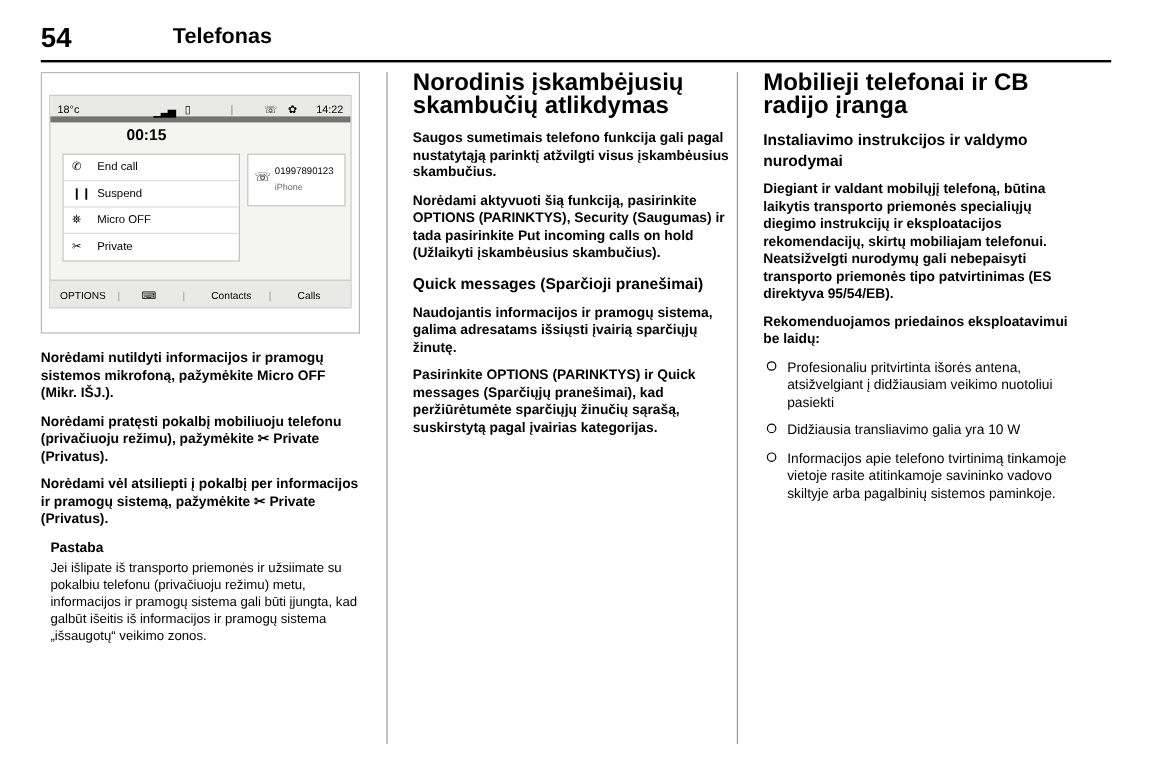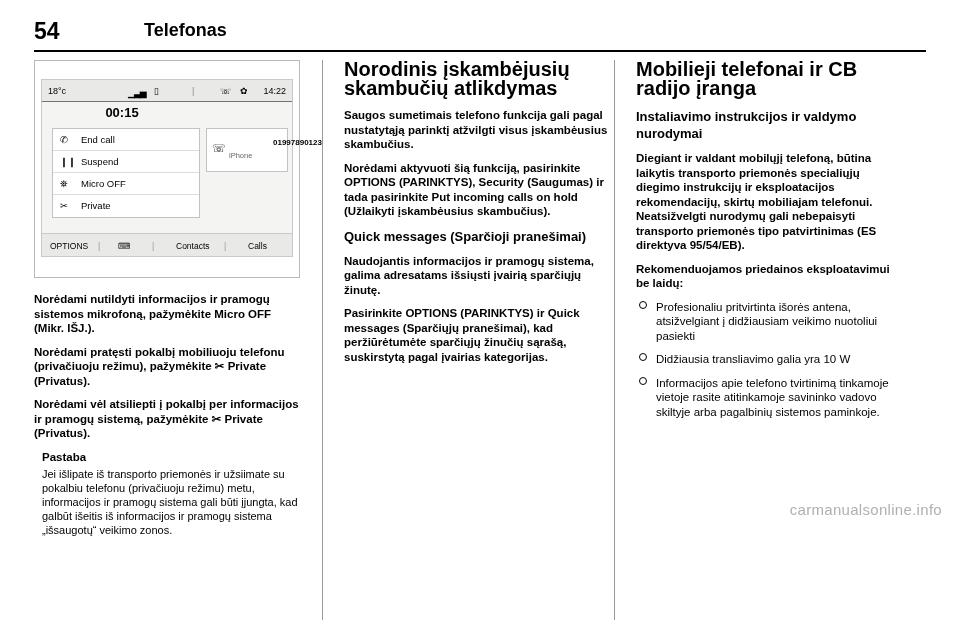--- a/index.html
+++ b/index.html
@@ -115,21 +115,21 @@
     background: #f4f4f2;
     border: 1px solid #c9c9c9;
     box-sizing: border-box;
   }
   .statusbar {
     position: absolute;
     left: 0; top: 0;
     width: 100%;
     height: 22px;
     background: #e9e9e7;
-    border-bottom: 1px solid #737373;
+    border-bottom: 5px solid #737373;
     box-sizing: border-box;
   }
   .statusbar .temp {
     position: absolute;
     left: 6px; top: 4px;
     font-size: 9px;
   }
   .statusbar .sig {
     position: absolute;
     left: 86px; top: 6px;
@@ -209,22 +209,21 @@
   }
   .contactbox .ph {
     position: absolute;
     left: 5px; top: 12px;
     font-size: 11px;
   }
   .contactbox .num {
     position: absolute;
     left: 22px; top: 7px;
     font-size: 8px;
-    font-weight: bold;
-    margin-left: 44px;
+    font-weight: normal;
   }
   .contactbox .lbl {
     position: absolute;
     left: 22px; top: 20px;
     font-size: 7.5px;
     color: #666;
   }
   .softbar {
     position: absolute;
     left: 0;
@@ -403,14 +402,13 @@
         <span class="dot"></span>
         <span>Didžiausia transliavimo galia yra 10 W</span>
       </li>
       <li>
         <span class="dot"></span>
         <span>Informacijos apie telefono tvirtinimą tinkamoje vietoje rasite atitinkamoje savininko vadovo skiltyje arba pagalbinių sistemos paminkoje.</span>
       </li>
     </ul>
   </div>
 
-  <div class="watermark">carmanualsonline.info</div>
 </div>
 
 </body></html>

